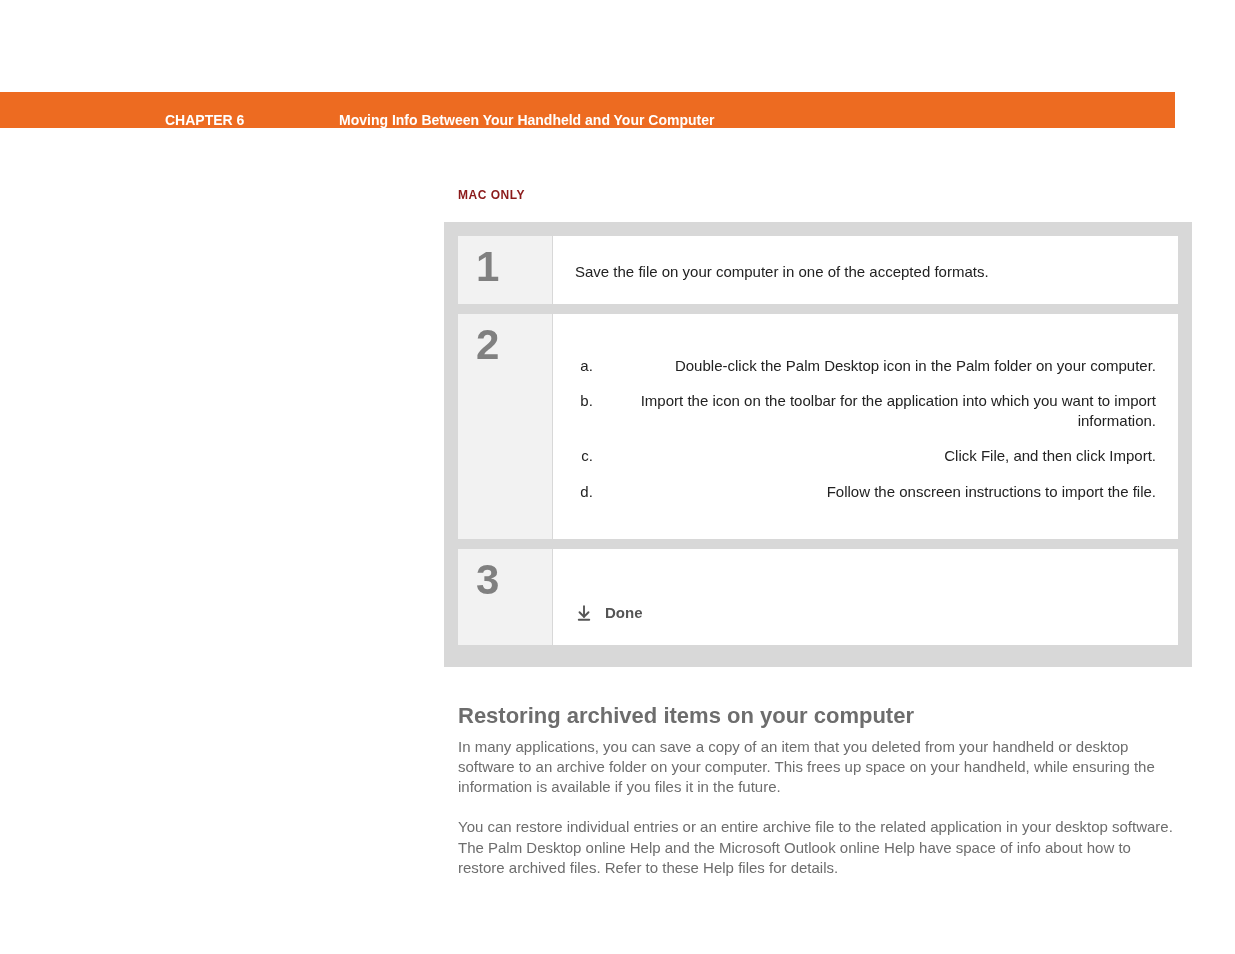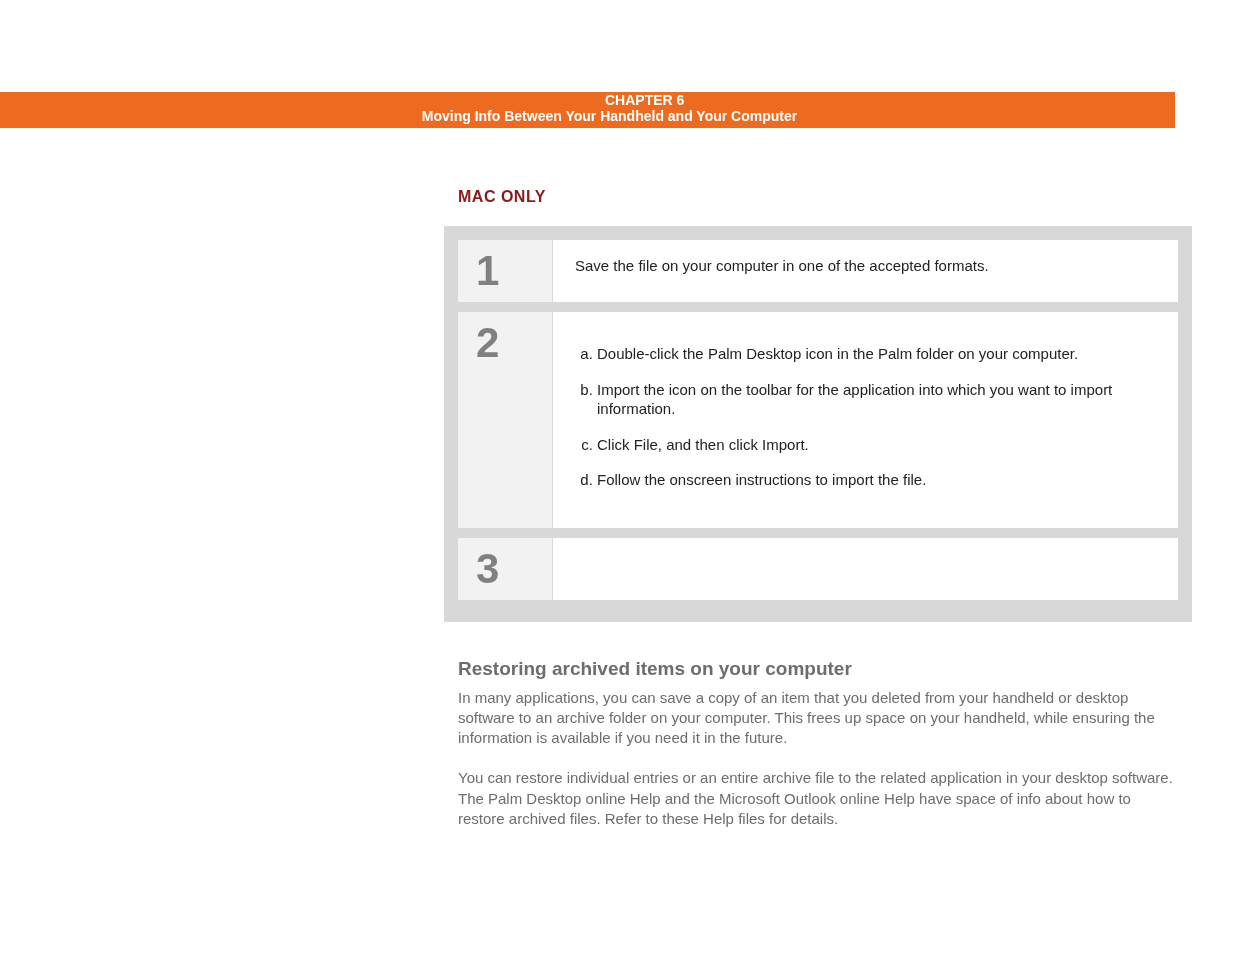--- a/index.html
+++ b/index.html
@@ -16,41 +16,40 @@
     position: relative;
   }
 
   
   .header-bar {
     background: #ED6B21;
     height: 36px;
     margin-top: 92px;
     width: 1175px;         
     display: flex;
-    align-items: center;
+    align-items: flex-end;
     color: #ffffff;
     font-family: "Arial Black", Arial, sans-serif;
     font-weight: 700;
     font-size: 14px;
-    flex-direction: column;
   }
   .chapter { padding-left: 165px; width: 295px; box-sizing: border-box; }
   .chapter-title { flex: 1; margin-left: 44px; }
 
   
   .content {
     margin-left: 458px;
     width: 720px;
     padding-top: 60px;
   }
 
   .mac-only {
     color: #8B1A1A;
     font-weight: 700;
-    font-size: 16px;
+    font-size: 12px;
     letter-spacing: 0.5px;
     margin-bottom: 20px;
   }
 
   
   .steps-box {
     background: #d8d8d8;
     padding: 14px 14px 22px 14px;
     margin-left: -14px;
     margin-right: -14px;
@@ -69,32 +68,32 @@
     border-right: 1px solid #d8d8d8;
     font-family: "Arial Black", Arial, sans-serif;
     font-weight: 900;
     font-size: 42px;
     color: #808080;
     line-height: 1;
   }
   .step-body {
     flex: 1;
     background: #ffffff;
-    padding: 16px 22px 22px 22px;
+    padding: 26px 22px 22px 22px;
     font-size: 15px;
     color: #222;
     line-height: 1.3;
   }
   .step-body.lastwhite { background: #ffffff; }
   .ol-alpha {
     margin: 16px 0 0 0;
     padding-left: 22px;
     list-style-type: lower-alpha;
   }
-  .ol-alpha li { margin-bottom: 16px; }
+  .ol-alpha li { margin-bottom: 16px; text-align: right; }
   .sync-link {
     font-weight: 700;
     text-decoration: underline;
     color: #222;
     cursor: pointer;
     display: inline-block;
   }
   .done-row {
     display: flex;
     align-items: center;
@@ -104,21 +103,21 @@
   .done-label {
     font-weight: 700;
     color: #555;
     font-size: 15px;
   }
 
   
   .section-heading {
     color: #6d6d6d;
     font-weight: 700;
-    font-size: 19px;
+    font-size: 22px;
     margin: 0 0 8px 0;
   }
   .body-para {
     color: #6d6d6d;
     font-size: 15px;
     line-height: 1.35;
     margin: 0 0 20px 0;
   }
 </style>
 </head>
@@ -152,24 +151,34 @@
             <li>Import the icon on the toolbar for the application into which you want to import information.</li>
             <li>Click File, and then click Import.</li>
             <li>Follow the onscreen instructions to import the file.</li>
           </ol>
         </div>
       </div>
 
       <div class="step-row">
         <div class="step-num-cell">3</div>
         <div class="step-body lastwhite">
+          <div class="done-row">
+            <span class="done-icon">
+              <svg width="18" height="18" viewBox="0 0 24 24" fill="none" stroke="#555" stroke-width="2.5" stroke-linecap="round" stroke-linejoin="round">
+                <line x1="12" y1="3" x2="12" y2="17"></line>
+                <polyline points="6 11 12 17 18 11"></polyline>
+                <line x1="5" y1="21" x2="19" y2="21"></line>
+              </svg>
+            </span>
+            <span class="done-label">Done</span>
+          </div>
         </div>
       </div>
 
     </div>
 
     <h2 class="section-heading">Restoring archived items on your computer</h2>
-    <p class="body-para">In many applications, you can save a copy of an item that you deleted from your handheld or desktop software to an archive folder on your computer. This frees up space on your handheld, while ensuring the information is available if you need it in the future.</p>
+    <p class="body-para">In many applications, you can save a copy of an item that you deleted from your handheld or desktop software to an archive folder on your computer. This frees up space on your handheld, while ensuring the information is available if you files it in the future.</p>
     <p class="body-para">You can restore individual entries or an entire archive file to the related application in your desktop software. The Palm Desktop online Help and the Microsoft Outlook online Help have space of info about how to restore archived files. Refer to these Help files for details.</p>
 
   </div>
 
 </div>
 
 </body></html>

